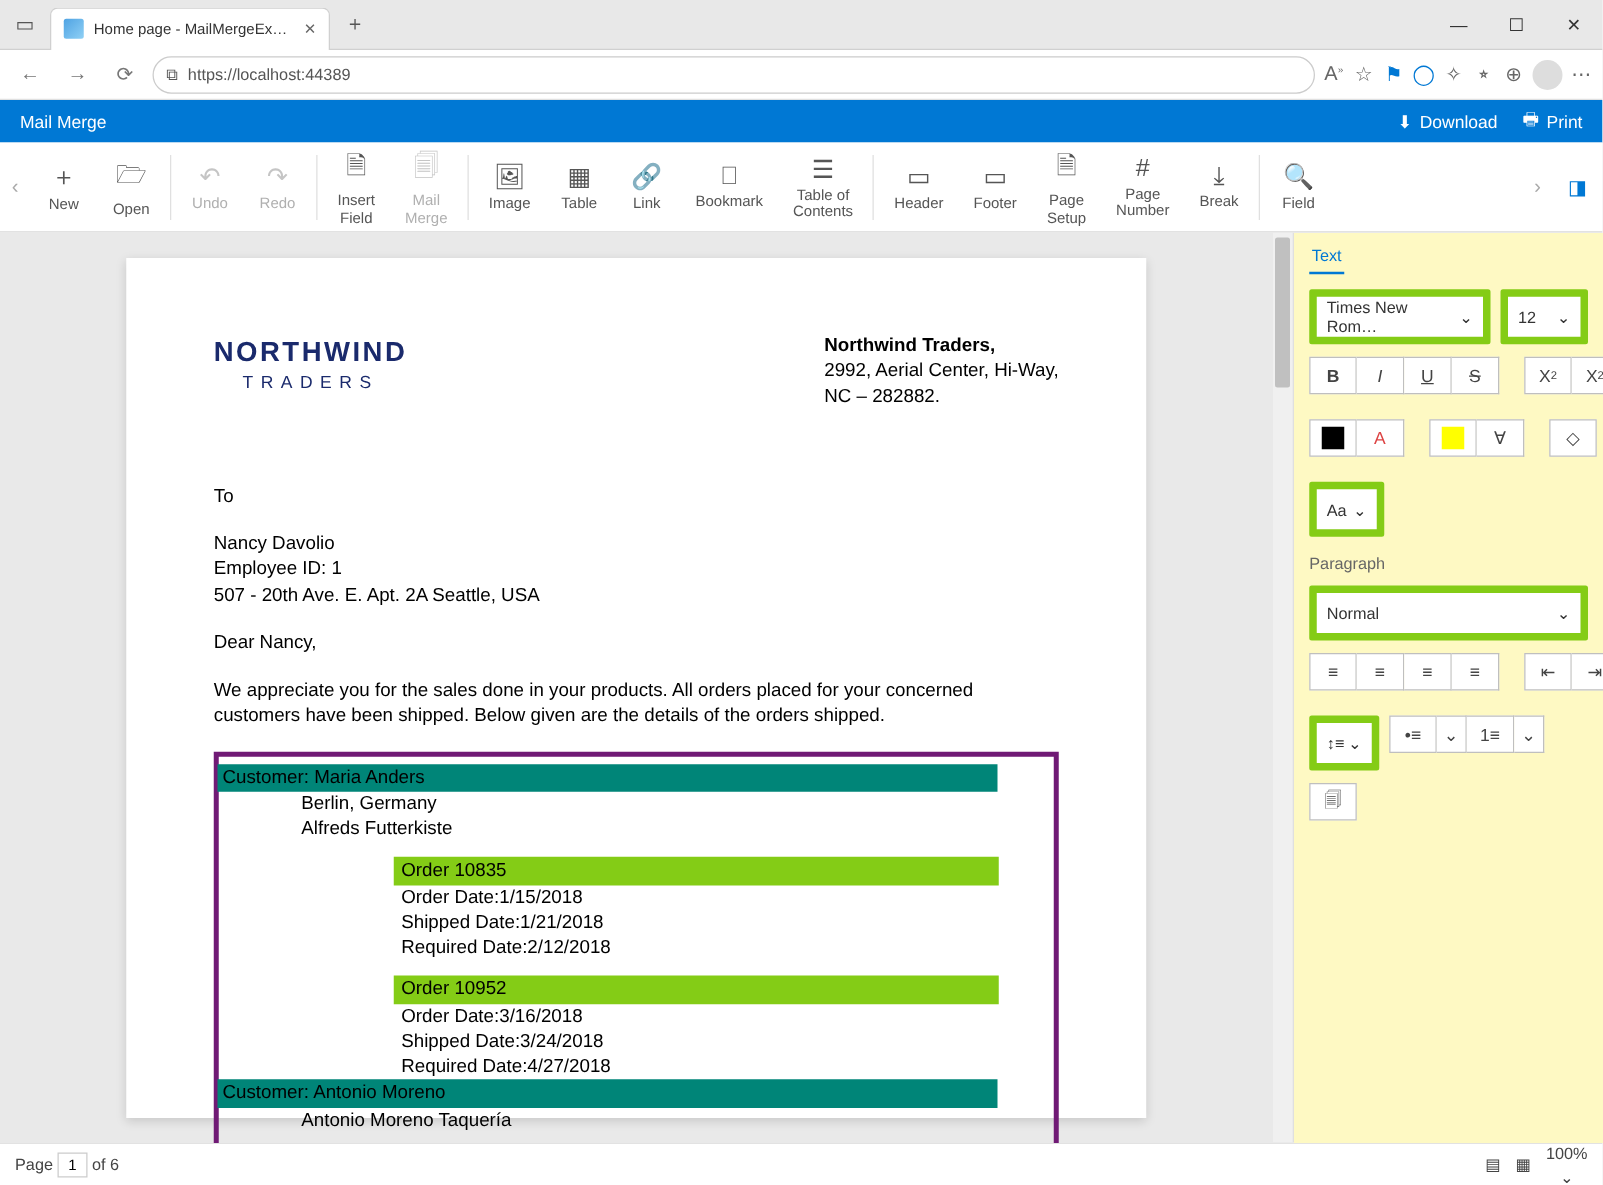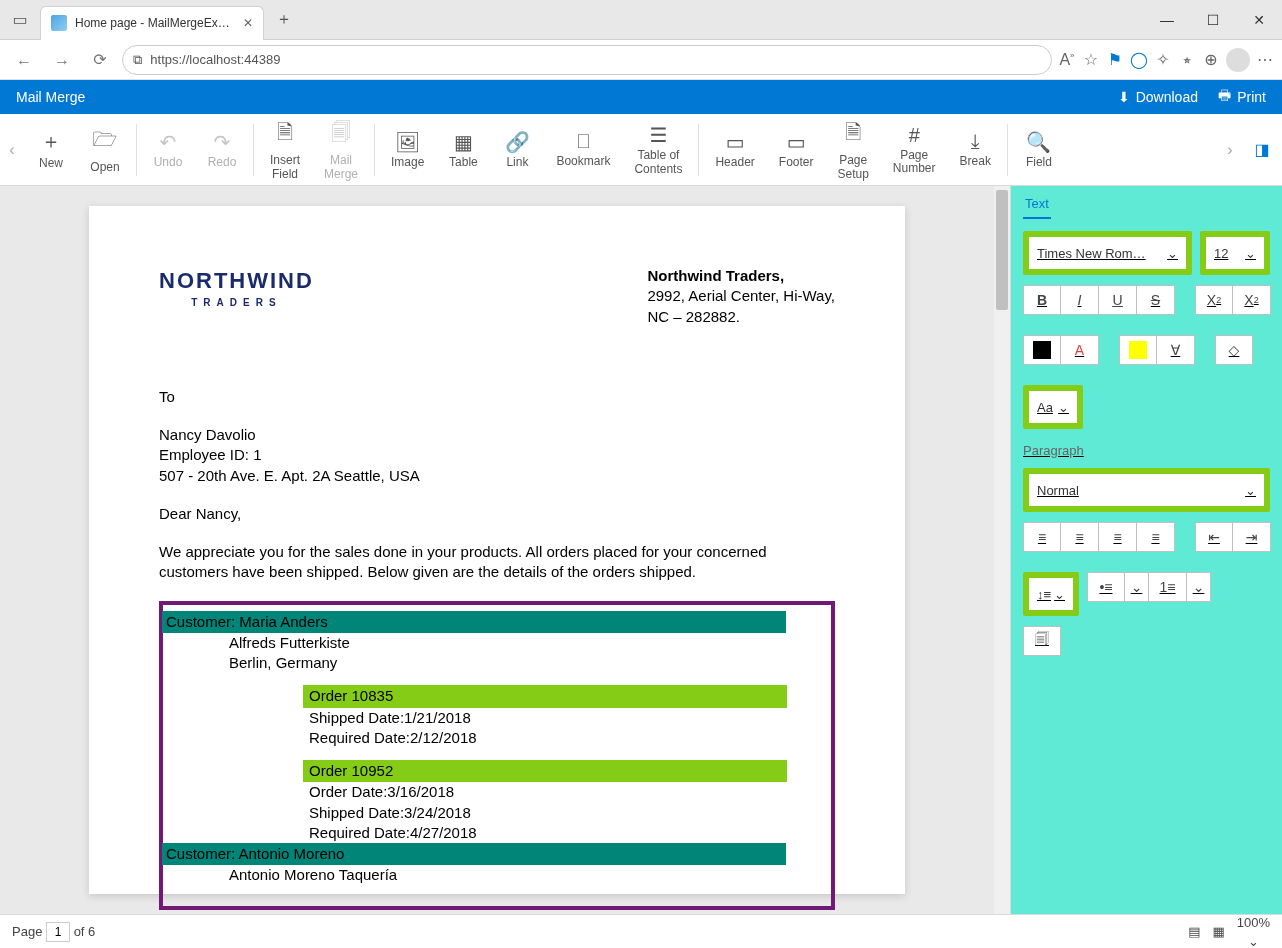--- a/index.html
+++ b/index.html
@@ -31,31 +31,31 @@
 .ribbon-label { text-align: center; line-height: 1.1; }
 .panel-toggle { width: 40px; display: flex; align-items: center; justify-content: center; color: #0078d4; }
 .work-area { flex: 1; display: flex; overflow: hidden; }
 .doc-scroll { flex: 1; background: #e9e9e9; overflow: auto; position: relative; display: flex; justify-content: center; padding: 20px 40px; }
 .scrollbar-fake { width: 16px; background: #f0f0f0; position: relative; }
 .scroll-thumb { position: absolute; left: 2px; right: 2px; top: 4px; height: 120px; background: #c0c0c0; border-radius: 2px; }
 .page { width: 816px; background: #fff; box-shadow: 0 2px 8px rgba(0,0,0,0.15); padding: 60px 70px; font-family: "Times New Roman", serif; font-size: 15px; color: #000; line-height: 1.35; }
 .letterhead { display: flex; justify-content: space-between; margin-bottom: 60px; }
 .logo-text { font-family: "Times New Roman", serif; color: #1a2a6c; }
 .logo-top { font-size: 22px; font-weight: bold; letter-spacing: 2px; }
-.logo-bottom { font-size: 10px; letter-spacing: 6px; text-align: center; font-weight: bold; }
+.logo-bottom { font-size: 14px; letter-spacing: 6px; text-align: center; font-weight: normal; }
 .letterhead-addr { text-align: left; }
 .bold { font-weight: bold; }
 .para { margin: 18px 0; }
 .orders-box { border: 4px solid #701a75; padding: 6px 10px 20px 0; margin-top: 14px; }
 .customer-row { background: #008578; color: #000; padding: 1px 4px; margin-left: -1px; width: calc(100% - 34px); }
 .cust-label { color: #000; }
 .cust-detail { margin-left: 66px; }
 .order-header { background: #84cc16; margin-left: 140px; width: calc(100% - 174px); padding: 1px 6px; margin-top: 12px; }
 .order-line { margin-left: 146px; }
-.side-panel { width: 272px; background: #5eead4; border-left: 1px solid #d9d9d9; padding: 8px 12px; overflow: auto; text-decoration: underline; }
+.side-panel { width: 248px; background: #fef9c3; border-left: 1px solid #d9d9d9; padding: 8px 12px; overflow: auto; }
 .panel-tab { font-size: 13px; color: #0078d4; border-bottom: 2px solid #0078d4; display: inline-block; padding: 2px 2px 6px; margin-bottom: 12px; }
 .ctrl-row { display: flex; gap: 8px; margin-bottom: 10px; }
 .dropdown { flex: 1; height: 30px; border: 6px solid #84cc16; border-radius: 2px; display: flex; align-items: center; padding: 16px 8px; font-size: 13px; color: #333; justify-content: space-between; cursor: pointer; background: #fff; }
 .dd-small { flex: 0 0 70px; }
 .btn-grid { display: flex; gap: 0; margin-bottom: 10px; }
 .sq-btn { width: 38px; height: 30px; border: 1px solid #bfbfbf; display: flex; align-items: center; justify-content: center; font-size: 14px; color: #444; cursor: pointer; background: #fff; }
 .sq-btn + .sq-btn { border-left: none; }
 .gap-group { margin-right: 12px; }
 .color-swatch { width: 18px; height: 18px; }
 .swatch-black { background: #000; }
@@ -220,23 +220,24 @@
         </div>
       </div>
       <div class="para">To</div>
       <div>Nancy Davolio</div>
       <div>Employee ID: 1</div>
       <div>507 - 20th Ave. E. Apt. 2A Seattle, USA</div>
       <div class="para">Dear Nancy,</div>
       <div class="para">We appreciate you for the sales done in your products. All orders placed for your concerned customers have been shipped. Below given are the details of the orders shipped.</div>
       <div class="orders-box" id="orders-box">
           <div class="customer-row"><span class="cust-label">Customer:</span> Maria Anders</div>
+          <div class="cust-detail">Berlin, Germany</div>
           <div class="cust-detail">Alfreds Futterkiste</div>
-          <div class="cust-detail">Berlin, Germany</div>
           <div class="order-header">Order 10835</div>
+          <div class="order-line">Order Date:1/15/2018</div>
           <div class="order-line">Shipped Date:1/21/2018</div>
           <div class="order-line">Required Date:2/12/2018</div>
           <div class="order-header">Order 10952</div>
           <div class="order-line">Order Date:3/16/2018</div>
           <div class="order-line">Shipped Date:3/24/2018</div>
           <div class="order-line">Required Date:4/27/2018</div>
           <div class="customer-row"><span class="cust-label">Customer:</span> Antonio Moreno</div>
           <div class="cust-detail">Antonio Moreno Taquería</div>
         </div>
     </div>

